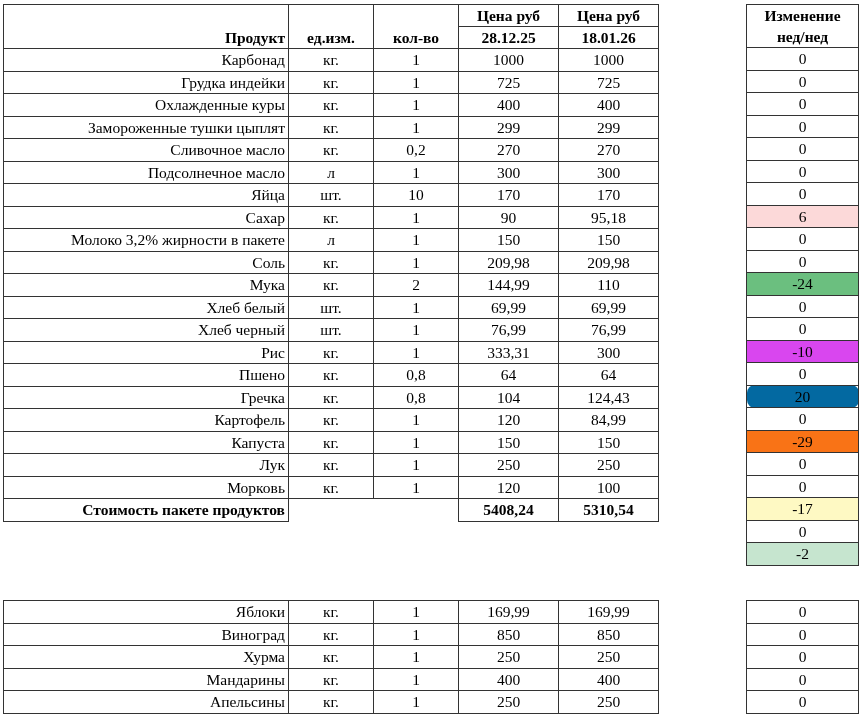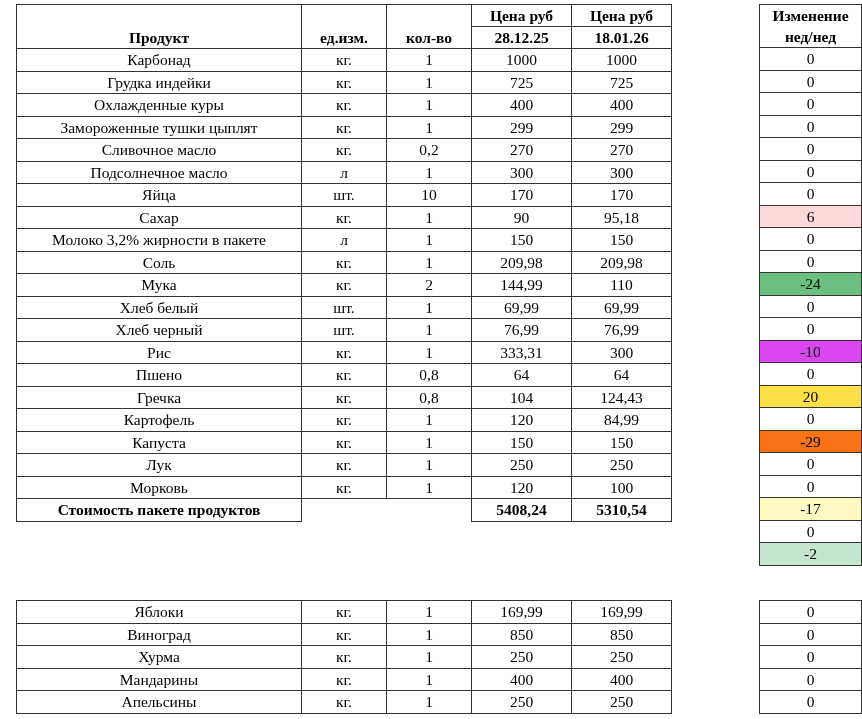--- a/index.html
+++ b/index.html
@@ -1,22 +1,22 @@
 <!DOCTYPE html>
 <html><head>
 <meta charset="utf-8">
 <style>
   html, body { margin: 0; padding: 0; background: #ffffff; }
   body { width: 862px; height: 719px; position: relative; overflow: hidden;
          font-family: "Liberation Serif", "DejaVu Serif", serif; color: #000; font-size: 15.5px; }
-  .grid { position: absolute; border-collapse: collapse; table-layout: fixed; margin-left: 13px; }
+  .grid { position: absolute; border-collapse: collapse; table-layout: fixed; }
   .grid td { border: 1.5px solid #333; padding: 0 3px; height: 21.5px; line-height: 21px;
              white-space: nowrap; overflow: hidden; }
   .c { text-align: center; }
-  .l { text-align: center; }
+  .l { text-align: right; }
   .b { font-weight: bold; }
   .hdr td { height: 21px; }
   .noline-b { border-bottom: none !important; }
   .noline-t { border-top: none !important; }
   #main { left: 3px; top: 4px; }
   #change { left: 746px; top: 4px; }
   #fruit { left: 3px; top: 600px; }
   #fruit-change { left: 746px; top: 600px; }
 </style>
 </head>
@@ -245,21 +245,21 @@
       <tr>
         <td class="c">0</td>
       </tr>
       <tr>
         <td class="c" style="background: #d946ef;">-10</td>
       </tr>
       <tr>
         <td class="c">0</td>
       </tr>
       <tr>
-        <td class="c" style="background: #fde047;">20</td>
+        <td class="c" style="background: #0369a1; border-radius: 8px;">20</td>
       </tr>
       <tr>
         <td class="c">0</td>
       </tr>
       <tr>
         <td class="c" style="background: #f97316; font-family: Liberation Serif, serif;">-29</td>
       </tr>
       <tr>
         <td class="c">0</td>
       </tr>

